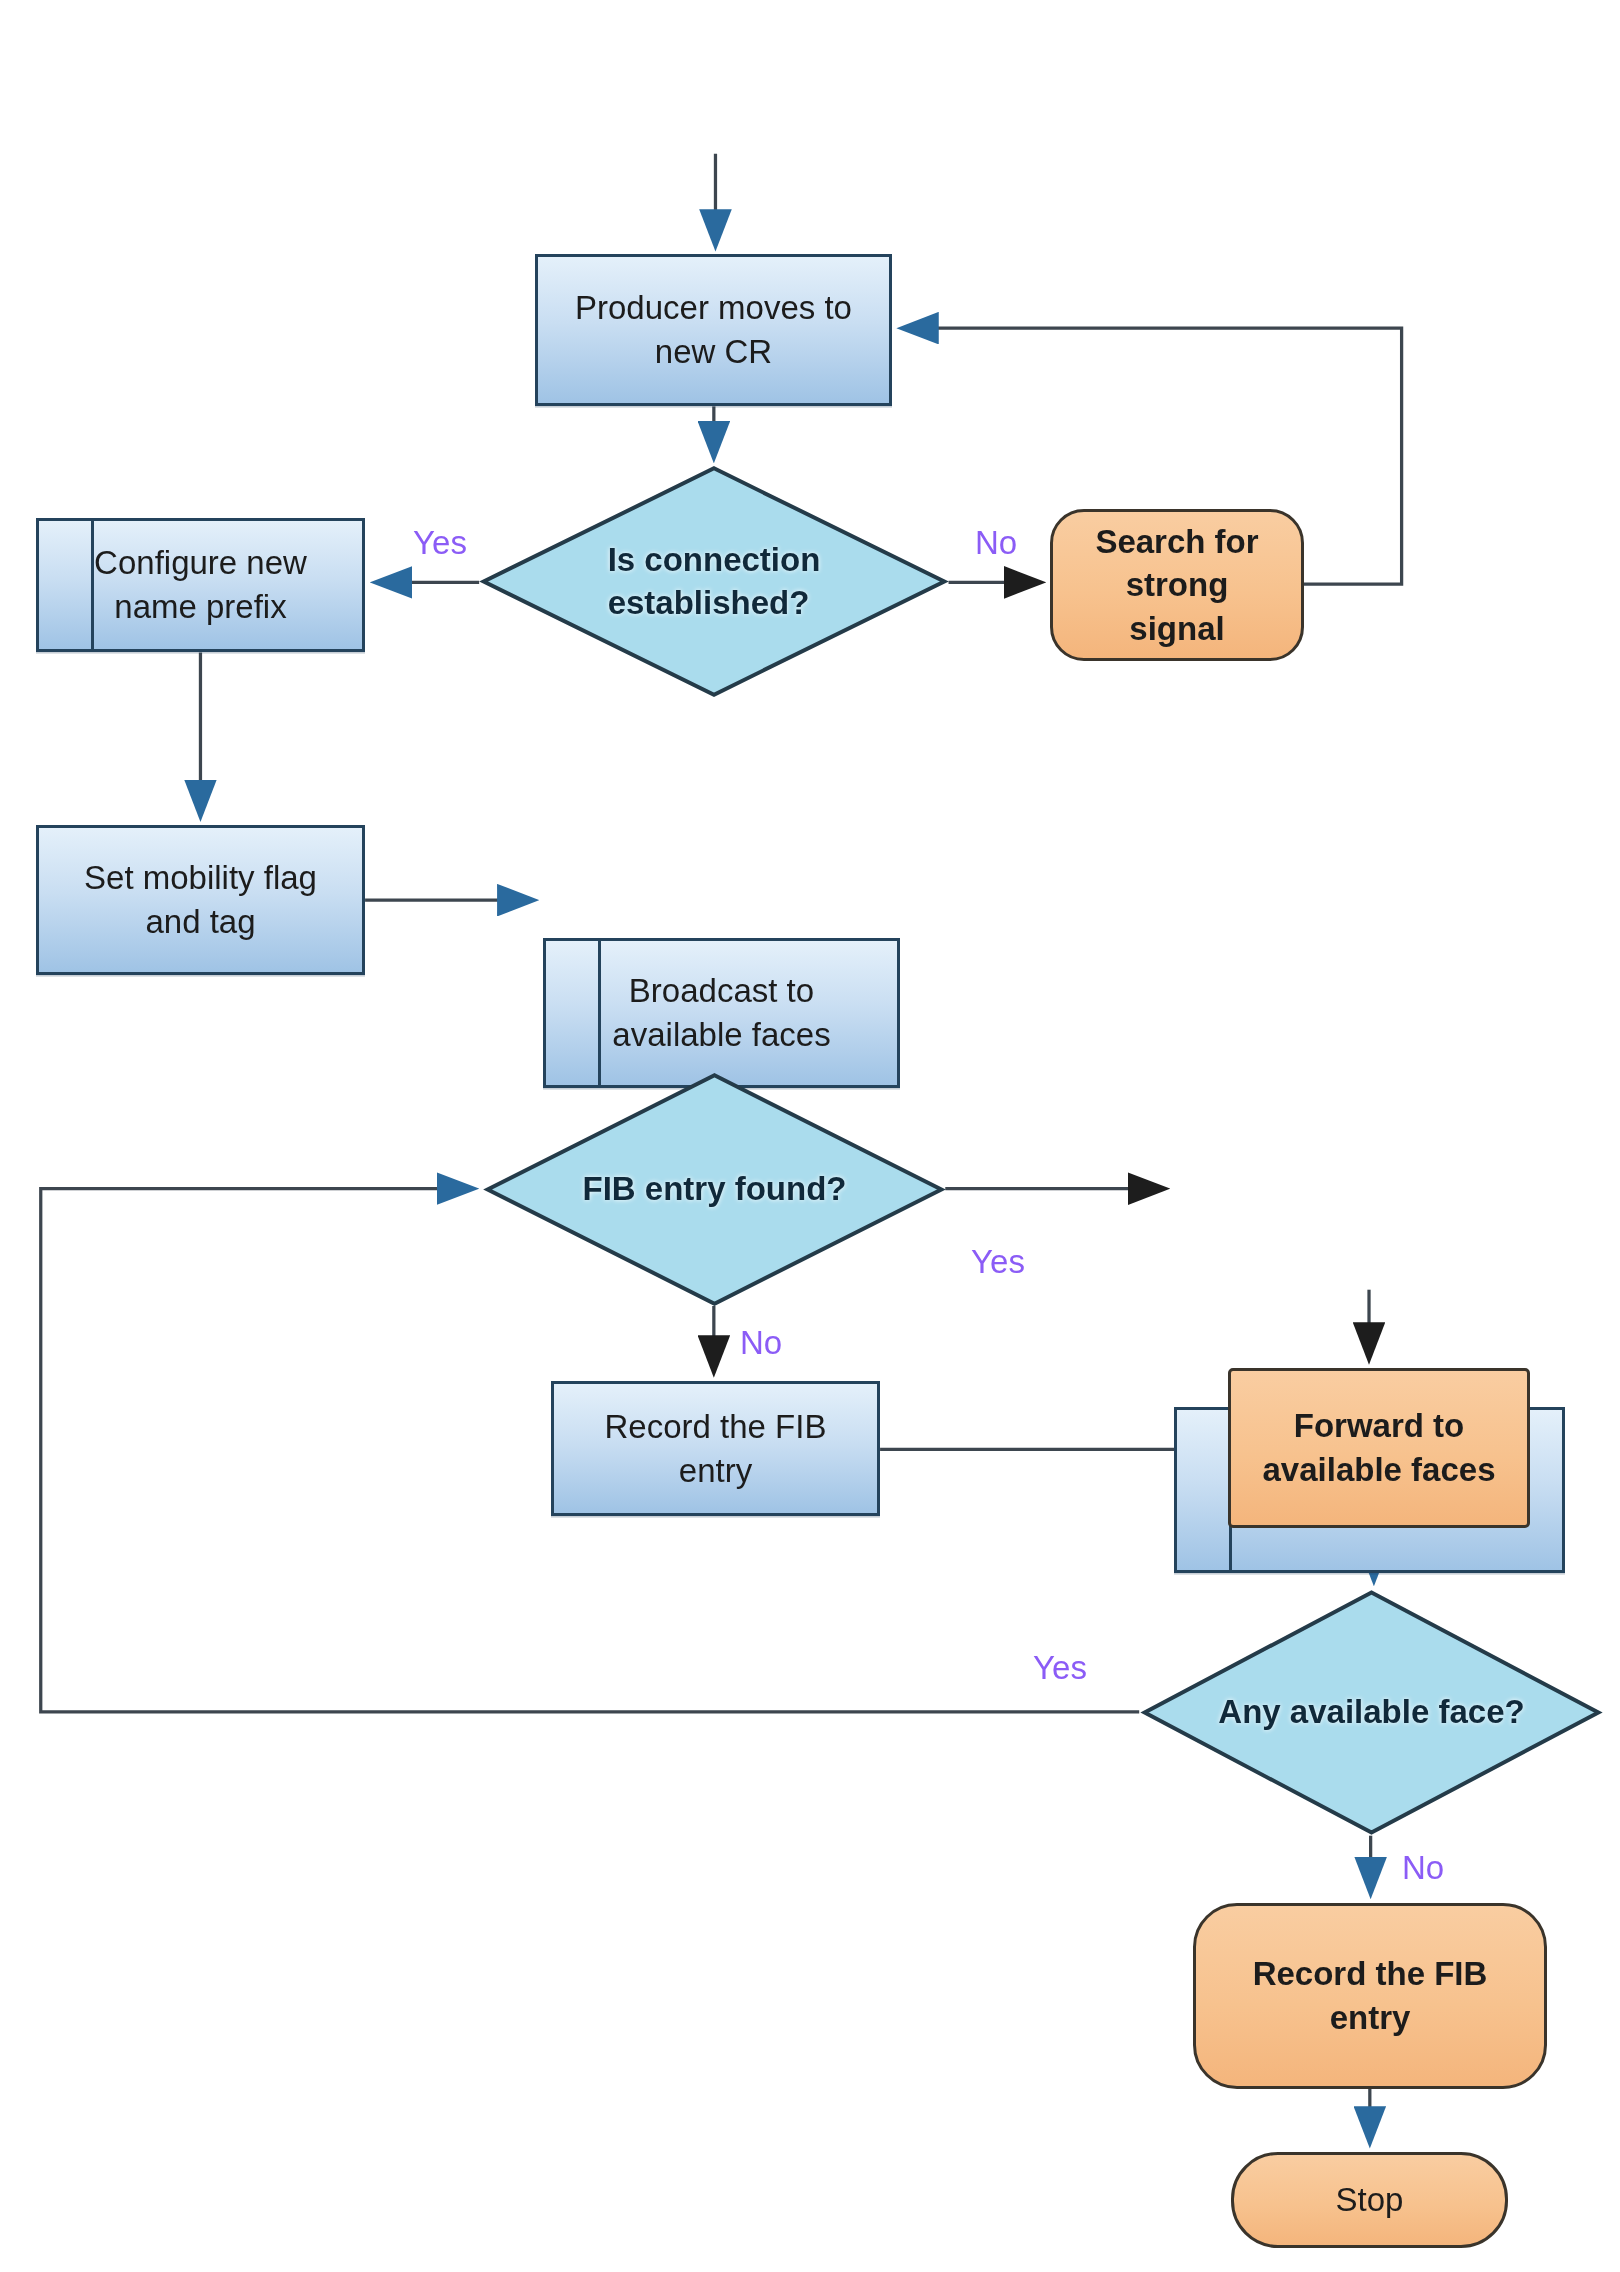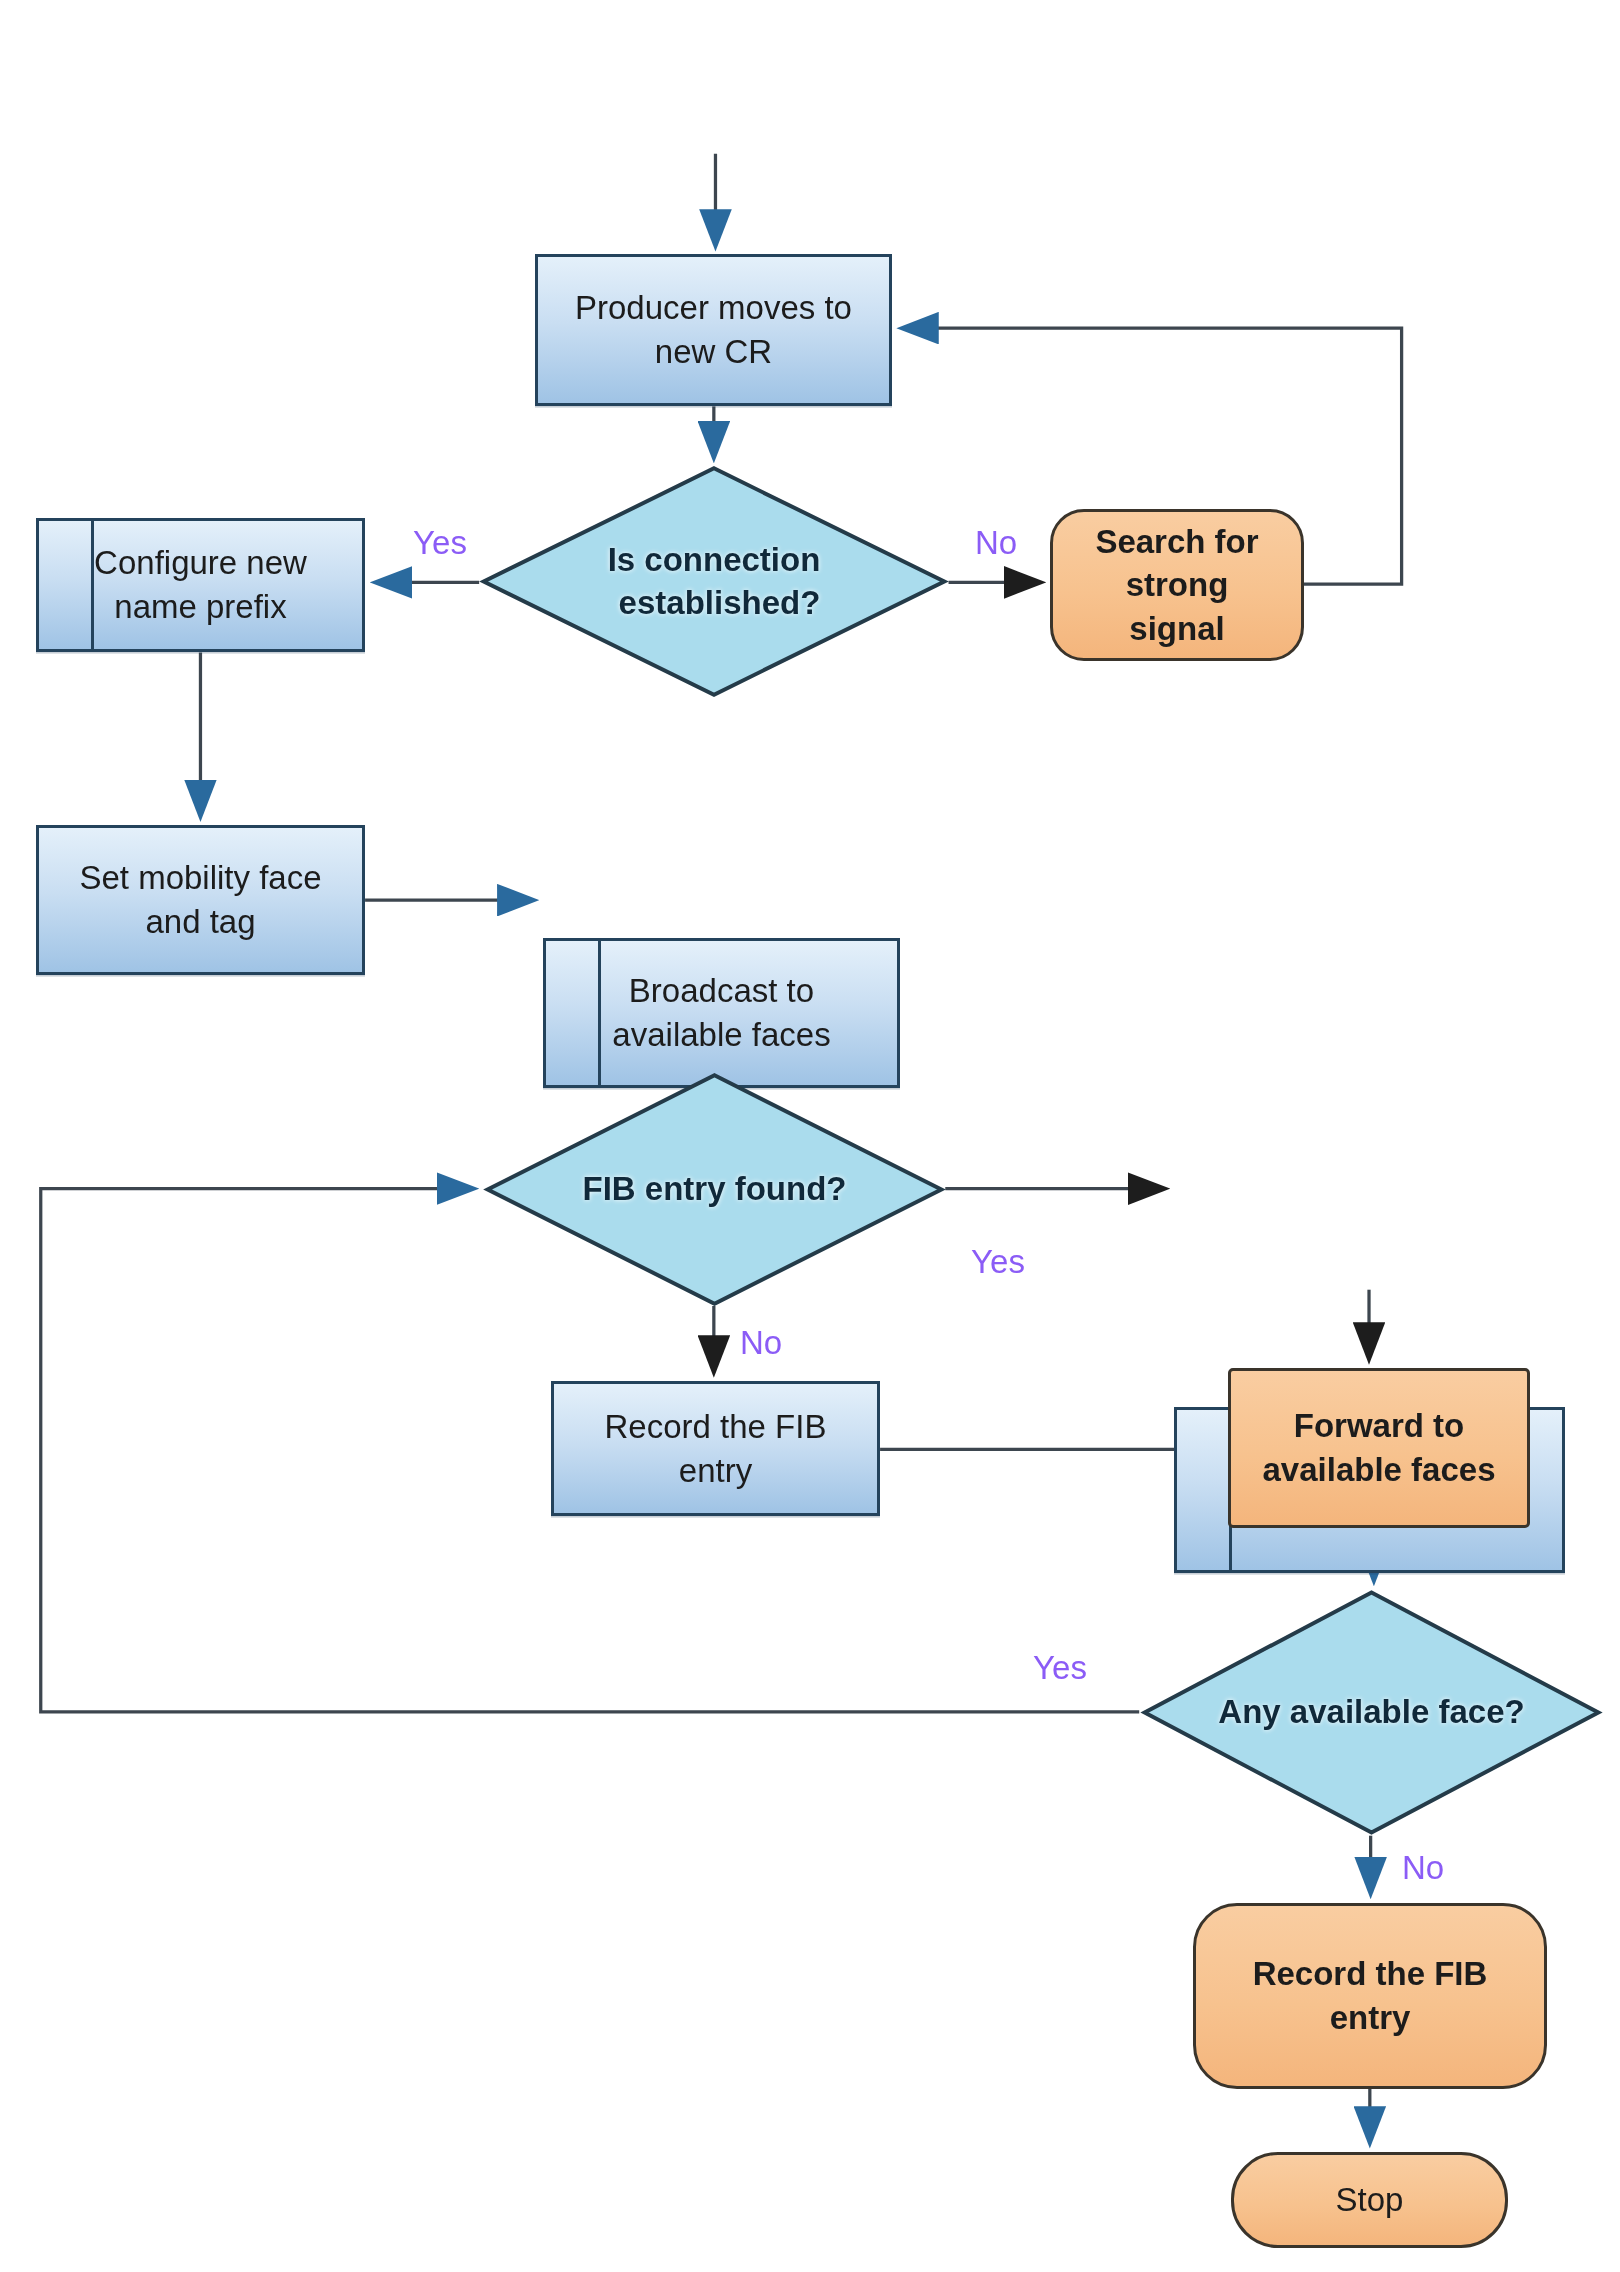--- a/index.html
+++ b/index.html
@@ -15,21 +15,21 @@
            border:3.3px solid #24435c;box-shadow:0 1.6px 0 rgba(30,60,90,.25);}
   .subprocess{position:relative;}
   .stripe{position:absolute;left:52px;top:0;bottom:0;width:3.3px;background:#24435c;}
   .terminal{background:linear-gradient(180deg,#f9cda1 0%,#f7c28e 55%,#f4b57c 100%);
             border:3.3px solid #3a342b;}
   .bold{font-weight:bold;}
   .diamond{position:absolute;}
   .diamond svg{position:absolute;left:0;top:0;width:100%;height:100%;}
   .diamond polygon{fill:#aadced;stroke:#243b49;stroke-width:4;vector-effect:non-scaling-stroke;}
   .diamond .dlabel{position:absolute;left:0;top:0;right:0;bottom:0;display:flex;align-items:center;
-        justify-content:center;text-align:right;font-weight:bold;color:#10293a;font-size:33px;
+        justify-content:center;text-align:left;font-weight:bold;color:#10293a;font-size:33px;
         line-height:1.3;white-space:pre-line;text-shadow:0 0 4.9px #ffffff;}
   .edge-label{position:absolute;transform:translate(-50%,-50%);font-size:33px;color:#8b5cf6;}
 </style>
 </head>
 <body>
 
 <div class="stage">
 
   <svg class="edges" width="1620" height="2273" viewBox="0 0 1988 2788">
     <defs>
@@ -72,21 +72,21 @@
 
   <div class="node process subprocess" style="left:36px;top:518px;width:329px;height:134px;">
     <div class="stripe"></div>
     <span>Configure new
 name prefix</span>
   </div>
 
   <div class="node terminal bold" style="left:1050px;top:509px;width:254px;height:152px;border-radius:34px;">Search for strong
 signal</div>
 
-  <div class="node process" style="left:36px;top:825px;width:329px;height:150px;">Set mobility face
+  <div class="node process" style="left:36px;top:825px;width:329px;height:150px;">Set mobility flag
 and tag</div>
 
   <div class="node process subprocess" style="left:543px;top:804px;width:357px;height:150px;">
     <div class="stripe"></div>
     <span>Broadcast to
 available faces</span>
   </div>
 
   <div class="diamond" style="left:483px;top:1073px;width:463px;height:233px;">
     <svg viewBox="0 0 100 100" preserveAspectRatio="none">

